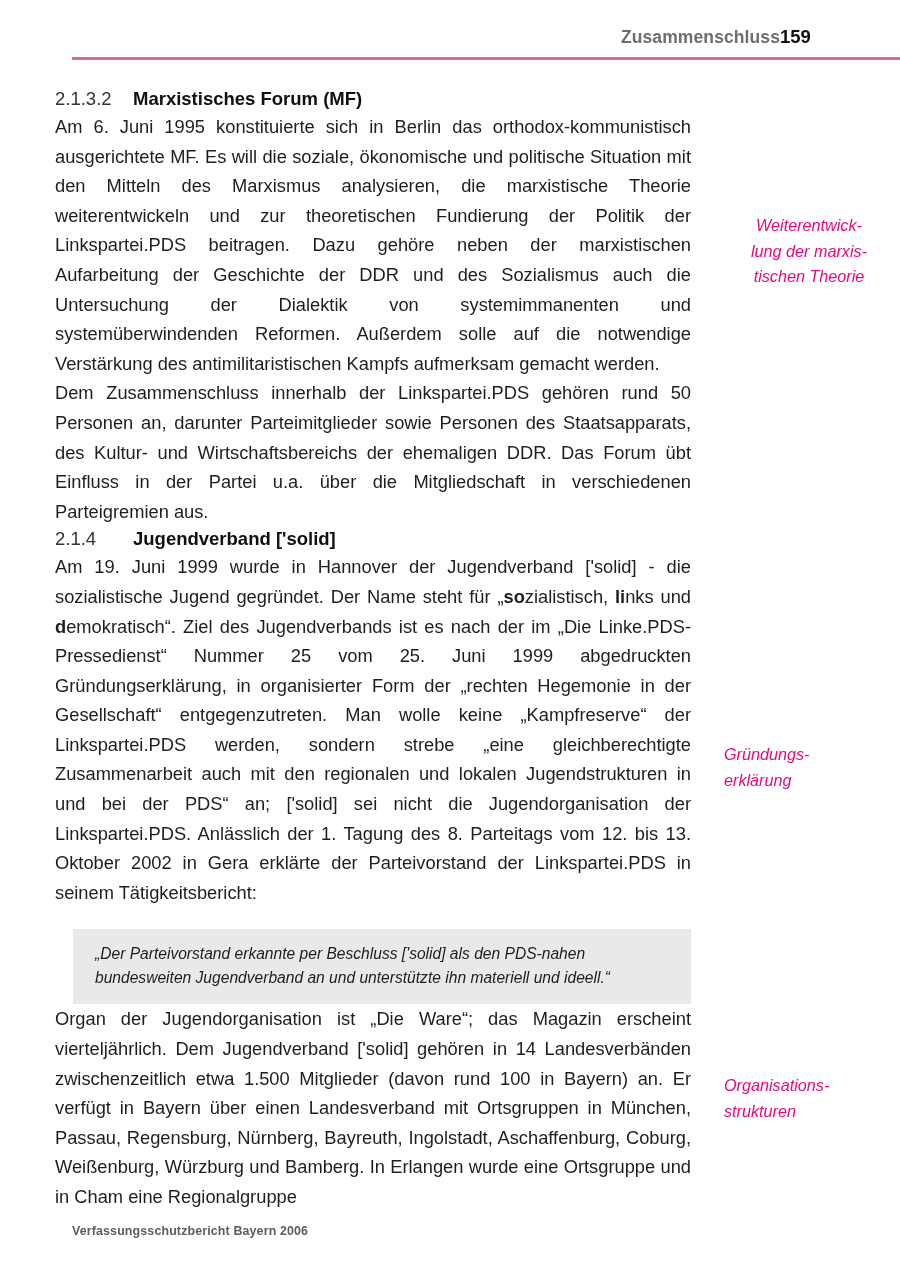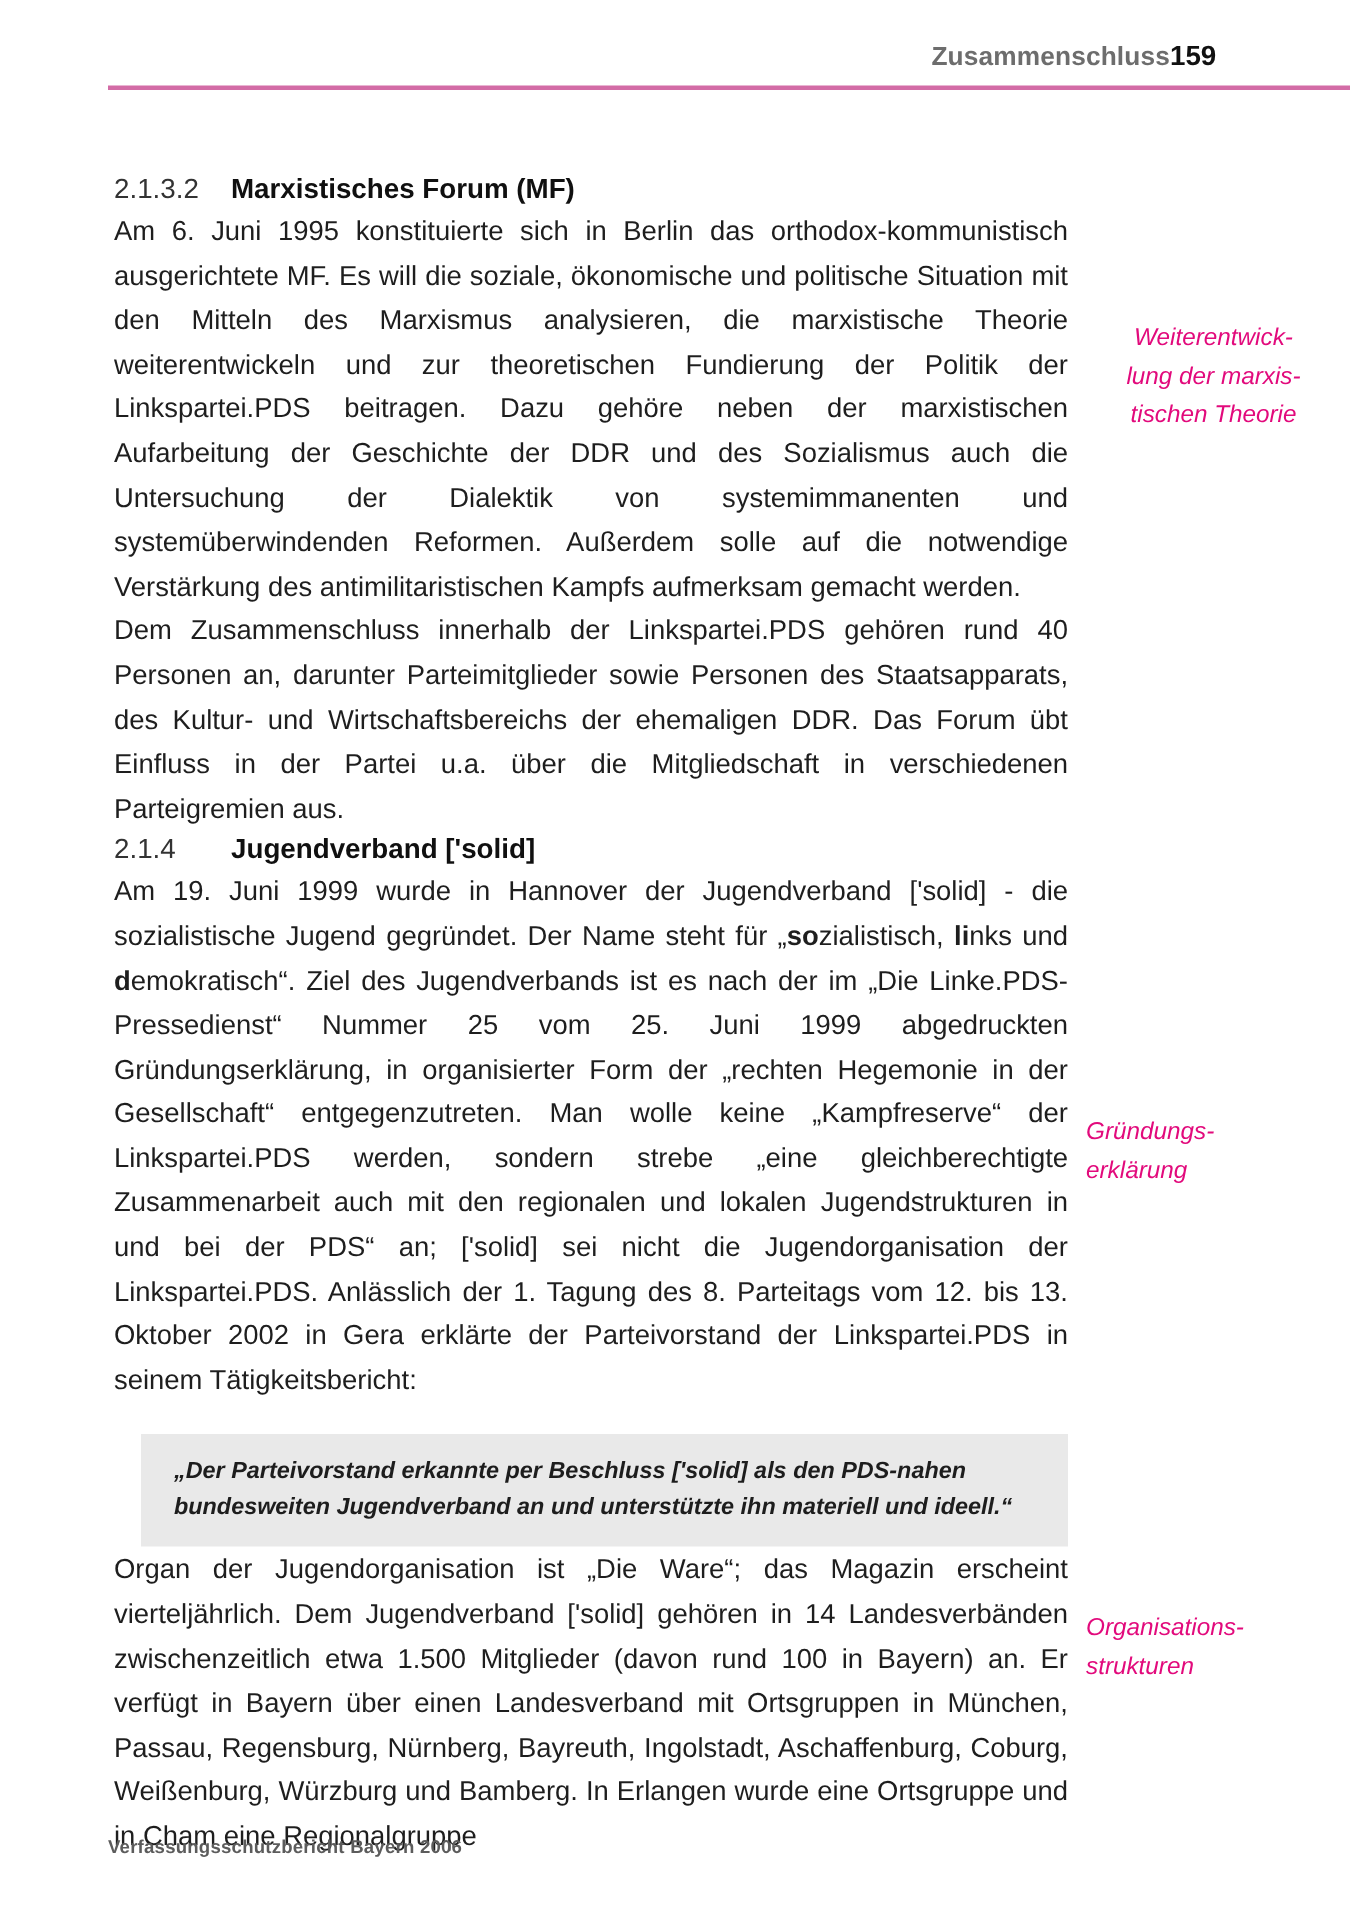--- a/index.html
+++ b/index.html
@@ -54,24 +54,23 @@
     left: 72px;
     right: 0px;
     top: 57px;
     height: 3px;
     background: #d36ca6;
   }
 
   
   .column {
     position: absolute;
-    left: 76px;
+    left: 55px;
     top: 86px;
     width: 636px;
-    margin-top: 27px;
   }
 
   h2.section {
     margin: 0;
     padding: 0;
     font-size: 18.5px;
     font-weight: normal;
     color: #1a1a1a;
     line-height: 26px;
     display: flex;
@@ -115,21 +114,20 @@
     box-sizing: border-box;
     padding: 13px 22px 14px 22px;
   }
   .quotebox p {
     margin: 0;
     font-style: italic;
     font-size: 15.6px;
     line-height: 24px;
     color: #1d1d1d;
     text-align: left;
-    font-weight: bold;
   }
 
   
   .marginal {
     position: absolute;
     left: 724px;
     width: 170px;
     font-style: italic;
     font-size: 16.2px;
     line-height: 25.5px;
@@ -165,21 +163,21 @@
 
   <div class="column">
 
     <h2 class="section s1">
       <span class="num">2.1.3.2</span>
       <span class="ttl">Marxistisches Forum (MF)</span>
     </h2>
 
     <p class="body after-head">Am 6. Juni 1995 konstituierte sich in Berlin das orthodox-kommunistisch ausgerichtete MF. Es will die soziale, ökonomische und politische Situation mit den Mitteln des Marxismus analysieren, die marxistische Theorie weiterentwickeln und zur theoretischen Fundierung der Politik der Linkspartei.PDS beitragen. Dazu gehöre neben der marxistischen Aufarbeitung der Geschichte der DDR und des Sozialismus auch die Untersuchung der Dialektik von systemimmanenten und systemüberwindenden Reformen. Außerdem solle auf die notwendige Verstärkung des antimilitaristischen Kampfs aufmerksam gemacht werden.</p>
 
-    <p class="body p-gap">Dem Zusammenschluss innerhalb der Linkspartei.PDS gehören rund 40 Personen an, darunter Parteimitglieder sowie Personen des Staatsapparats, des Kultur- und Wirtschaftsbereichs der ehemaligen DDR. Das Forum übt Einfluss in der Partei u.a. über die Mitgliedschaft in verschiedenen Parteigremien aus.</p>
+    <p class="body p-gap">Dem Zusammenschluss innerhalb der Linkspartei.PDS gehören rund 50 Personen an, darunter Parteimitglieder sowie Personen des Staatsapparats, des Kultur- und Wirtschaftsbereichs der ehemaligen DDR. Das Forum übt Einfluss in der Partei u.a. über die Mitgliedschaft in verschiedenen Parteigremien aus.</p>
 
     <h2 class="section s2 sec-gap-before">
       <span class="num">2.1.4</span>
       <span class="ttl">Jugendverband ['solid]</span>
     </h2>
 
     <p class="body after-head"><span>Am 19. Juni 1999 wurde in Hannover der Jugendverband ['solid] - die sozialistische Jugend gegründet. Der Name steht für „</span><b>so</b><span>zialistisch, </span><b>li</b><span>nks und </span><b>d</b><span>emokratisch“. Ziel des Jugendverbands ist es nach der im „Die Linke.PDS-Pressedienst“ Nummer 25 vom 25. Juni 1999 abgedruckten Gründungserklärung, in organisierter Form der „rechten Hegemonie in der Gesellschaft“ entgegenzutreten. Man wolle keine „Kampfreserve“ der Linkspartei.PDS werden, sondern strebe „eine gleichberechtigte Zusammenarbeit auch mit den regionalen und lokalen Jugendstrukturen in und bei der PDS“ an; ['solid] sei nicht die Jugendorganisation der Linkspartei.PDS. Anlässlich der 1. Tagung des 8. Parteitags vom 12. bis 13. Oktober 2002 in Gera erklärte der Parteivorstand der Linkspartei.PDS in seinem Tätigkeitsbericht:</span></p>
 
     <div class="quotebox">
       <p>„Der Parteivorstand erkannte per Beschluss ['solid] als den PDS-nahen bundesweiten Jugendverband an und unterstützte ihn materiell und ideell.“</p>

